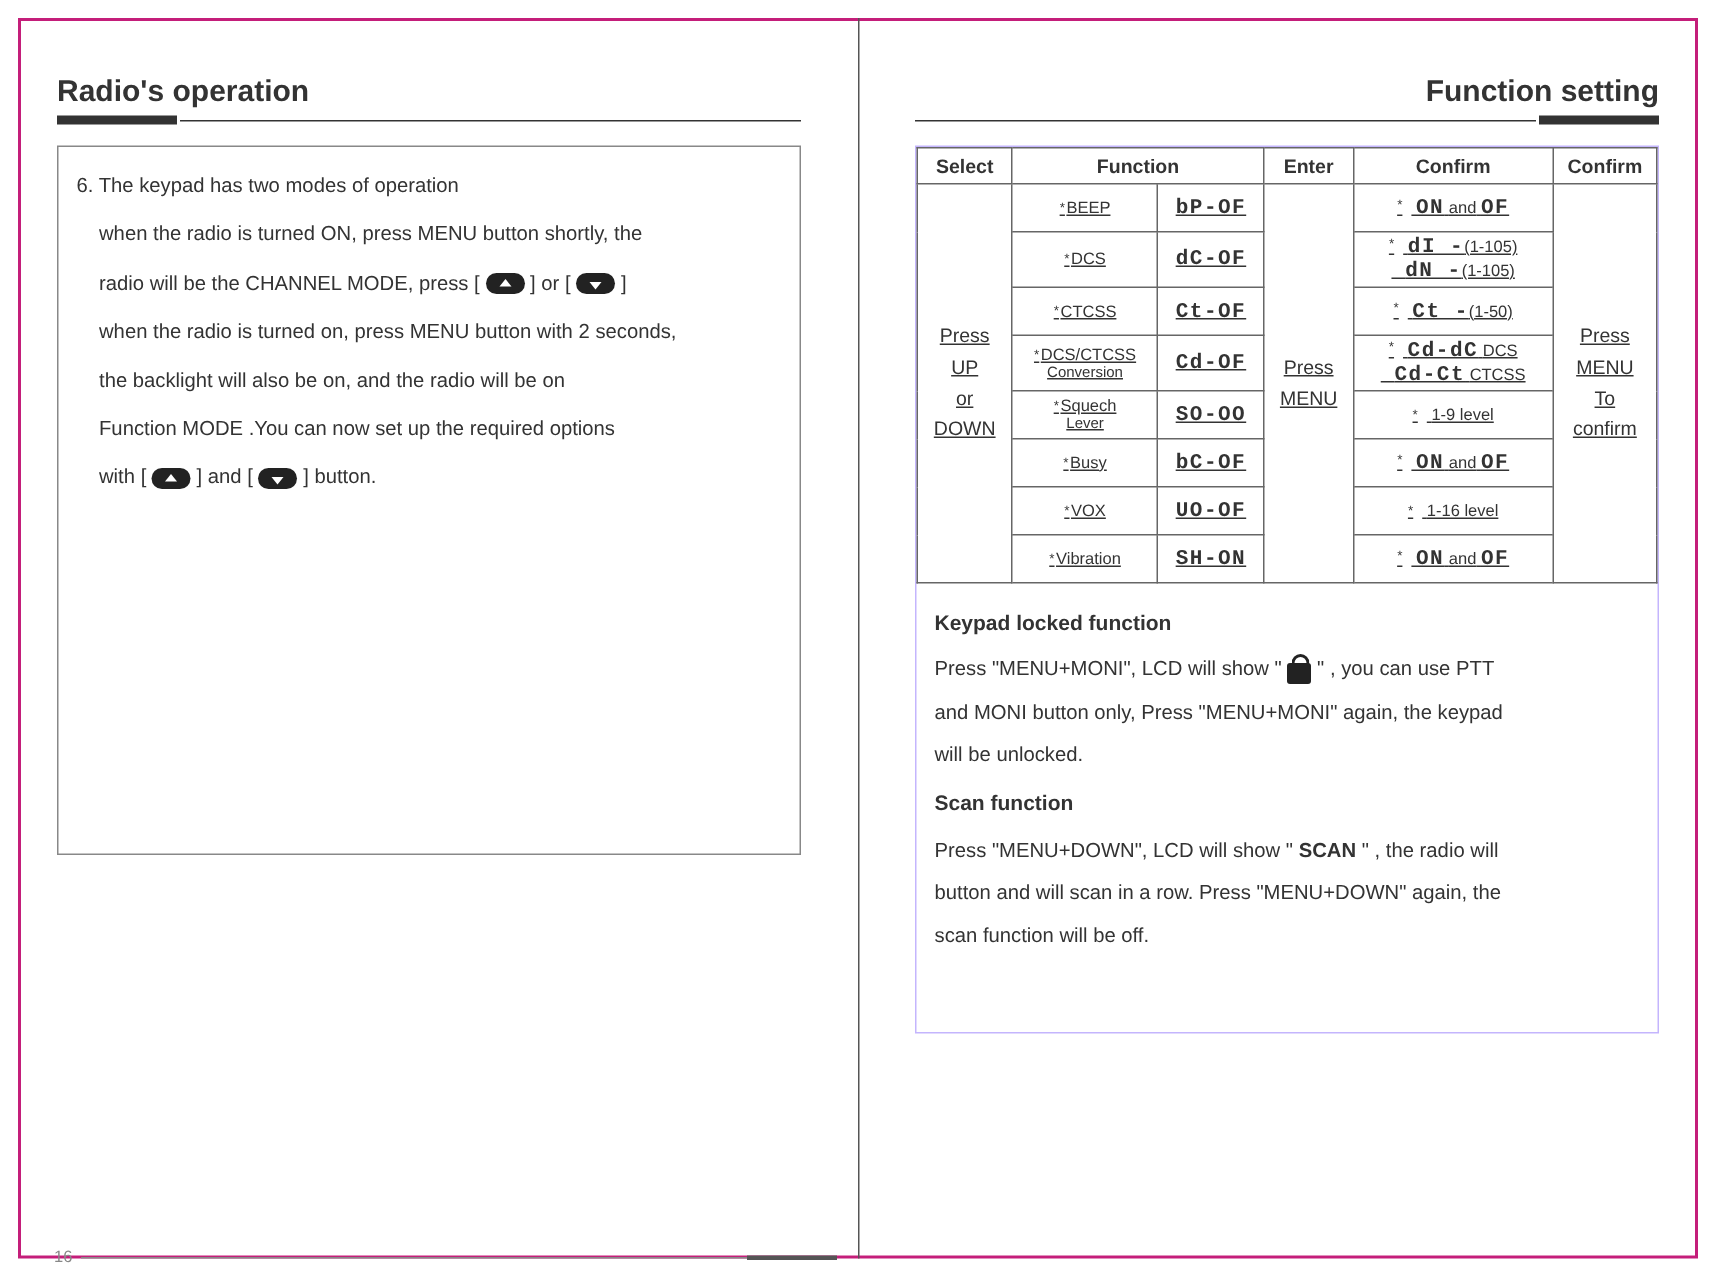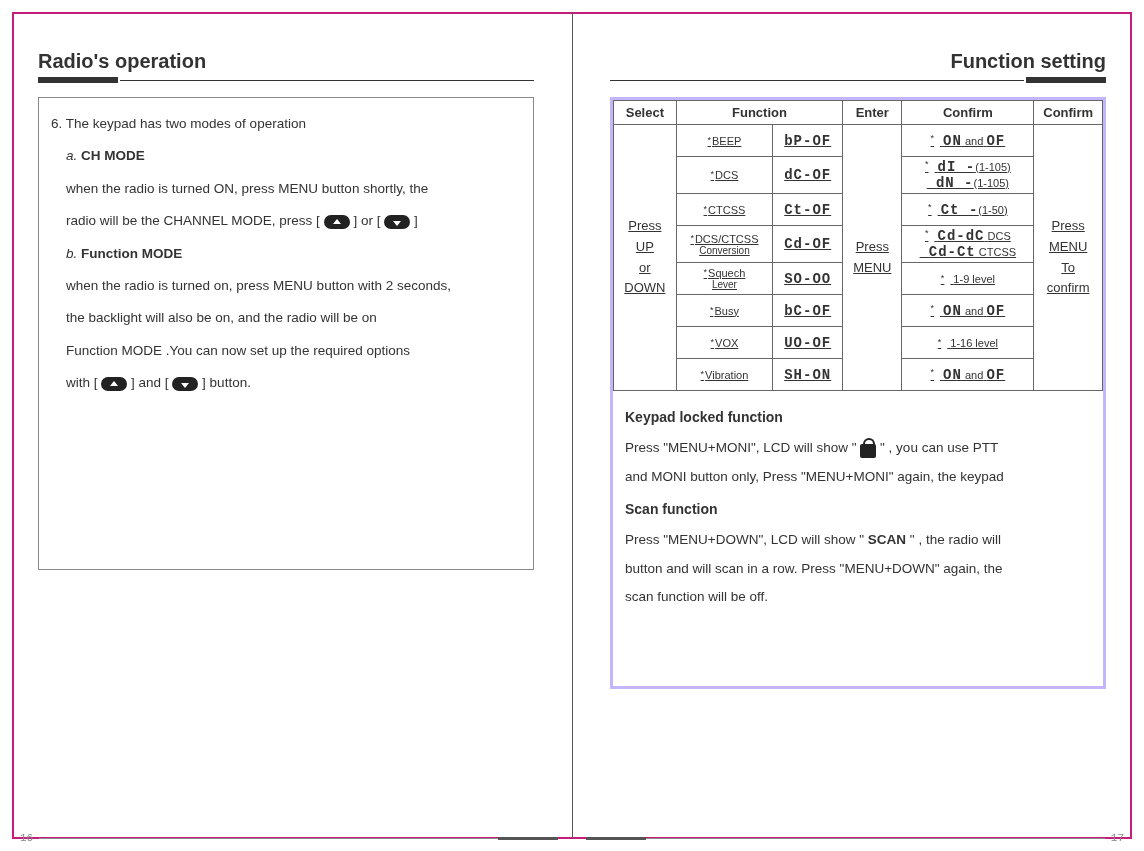--- a/index.html
+++ b/index.html
@@ -23,42 +23,42 @@
     .content-box .sub { margin-left: 15px; }
     
     .icon-oval { display: inline-block; width: 26px; height: 14px; background: #222; border-radius: 8px; vertical-align: middle; position: relative; }
     .icon-oval::after { content: ''; position: absolute; left: 50%; top: 50%; transform: translate(-50%,-60%); width: 0; height: 0; border-left: 4px solid transparent; border-right: 4px solid transparent; }
     .icon-oval.up::after { border-bottom: 5px solid #fff; }
     .icon-oval.down::after { border-top: 5px solid #fff; transform: translate(-50%,-20%); }
     
     .icon-lock { display: inline-block; width: 16px; height: 14px; background: #222; border-radius: 2px; vertical-align: middle; position: relative; top: 2px; }
     .icon-lock::before { content: ''; position: absolute; top: -6px; left: 3px; width: 8px; height: 8px; border: 2px solid #222; border-bottom: none; border-radius: 6px 6px 0 0; }
     
-    .right-box { border: 3px solid #c4b5fd; padding: 0; font-size: 13px; color: #333; height: 592px; display: flex; flex-direction: column; }
+    .right-box { border: 1px solid #c4b5fd; padding: 0; font-size: 13px; color: #333; height: 592px; display: flex; flex-direction: column; }
     
     .ftable { border-collapse: collapse; width: 100%; font-size: 12px; }
     .ftable th, .ftable td { border: 1px solid #666; padding: 2px 4px; text-align: center; vertical-align: middle; }
     .ftable th { font-weight: bold; font-size: 13px; padding: 4px 2px; }
     .fn-row td { height: 32px; text-decoration: underline; }
     .vcol { font-size: 13px; line-height: 1.6; }
     .seg { font-family: 'Courier New', monospace; font-size: 14px; letter-spacing: 1px; font-weight: bold; }
     .fn-label { text-align: left; padding-left: 4px; font-size: 11px; }
     .fn-label .ast { font-size: 9px; vertical-align: top; margin-right: 1px; }
     .fn-sublabel { font-size: 10px; display: block; line-height: 1.1; }
     .opt-cell { text-align: left; padding-left: 8px; font-size: 11px; }
     .opt-cell .ast { font-size: 9px; vertical-align: top; margin-right: 6px; }
     
     .below-table { padding: 8px 12px; font-size: 13.5px; line-height: 2.1; flex: 1; }
     .below-table .h { font-weight: bold; font-size: 14px; margin-top: 4px; margin-bottom: 2px; }
     
     .pgnum-bar { position: absolute; bottom: 6px; left: 14px; right: 14px; display: flex; align-items: center; height: 14px; }
     .pgnum-bar.pleft { justify-content: flex-start; }
     .pgnum-bar.pright { justify-content: flex-end; }
     .pgnum-bar .line { flex: 1; height: 1px; background: #888; }
-    .pgnum-bar .num { font-family: Liberation Mono, monospace; font-size: 11px; color: #888; padding: 0 6px; }
+    .pgnum-bar .num { font-family: Liberation Sans, sans-serif; font-size: 11px; color: #888; padding: 0 6px; margin-left: 16px; }
     .pgnum-bar .stub { width: 60px; height: 3px; background: #555; }
     .pleft .stub { margin-left: auto; }
     .pright .stub { margin-right: auto; }
   </style>
 </head>
 <body>
 
 <div class="page-border"></div>
 <div class="page-divider"></div>
 
@@ -68,35 +68,27 @@
     <div class="title-row">
       <div class="title-left">Radio's operation</div>
     </div>
     <div class="hrule">
       <div class="thick"></div>
         <div class="thin"></div>
     </div>
 
     <div class="content-box">
       <div>6. The keypad has two modes of operation</div>
-      <div class="sub">
-        <i>a.</i>
-        <b>CH MODE</b>
-      </div>
       <div class="sub">when the radio is turned ON, press MENU button shortly, the</div>
       <div class="sub">
         <span>radio will be the CHANNEL MODE, press [</span>
         <span class="icon-oval up"></span>
         <span>] or [</span>
         <span class="icon-oval down"></span>
         <span>]</span>
-      </div>
-      <div class="sub">
-        <i>b.</i>
-        <b>Function MODE</b>
       </div>
       <div class="sub">when the radio is turned on, press MENU button with 2 seconds,</div>
       <div class="sub">the backlight will also be on, and the radio will be on</div>
       <div class="sub">Function MODE .You can now set up the required options</div>
       <div class="sub">
         <span>with  [</span>
         <span class="icon-oval up"></span>
         <span>] and [</span>
         <span class="icon-oval down"></span>
         <span>] button.</span>
@@ -223,31 +215,27 @@
         </table>
 
       <div class="below-table">
         <div class="h">Keypad locked function</div>
         <div>
           <span>Press "MENU+MONI", LCD will show  "</span>
           <span class="icon-lock"></span>
           <span>" , you can use PTT</span>
         </div>
         <div>and MONI button only, Press "MENU+MONI" again, the keypad</div>
+        <div>will be unlocked.</div>
         <div class="h">Scan function</div>
         <div>
           <span>Press "MENU+DOWN", LCD will show "</span>
           <b>SCAN</b>
           <span>" , the radio will</span>
         </div>
         <div>button and will scan in a row. Press "MENU+DOWN" again, the</div>
         <div>scan function will be off.</div>
       </div>
     </div>
 
-    <div class="pgnum-bar pright">
-      <div class="stub"></div>
-      <div class="line"></div>
-      <span class="num">17</span>
-    </div>
   </div>
 
 </div>
 
 </body></html>

